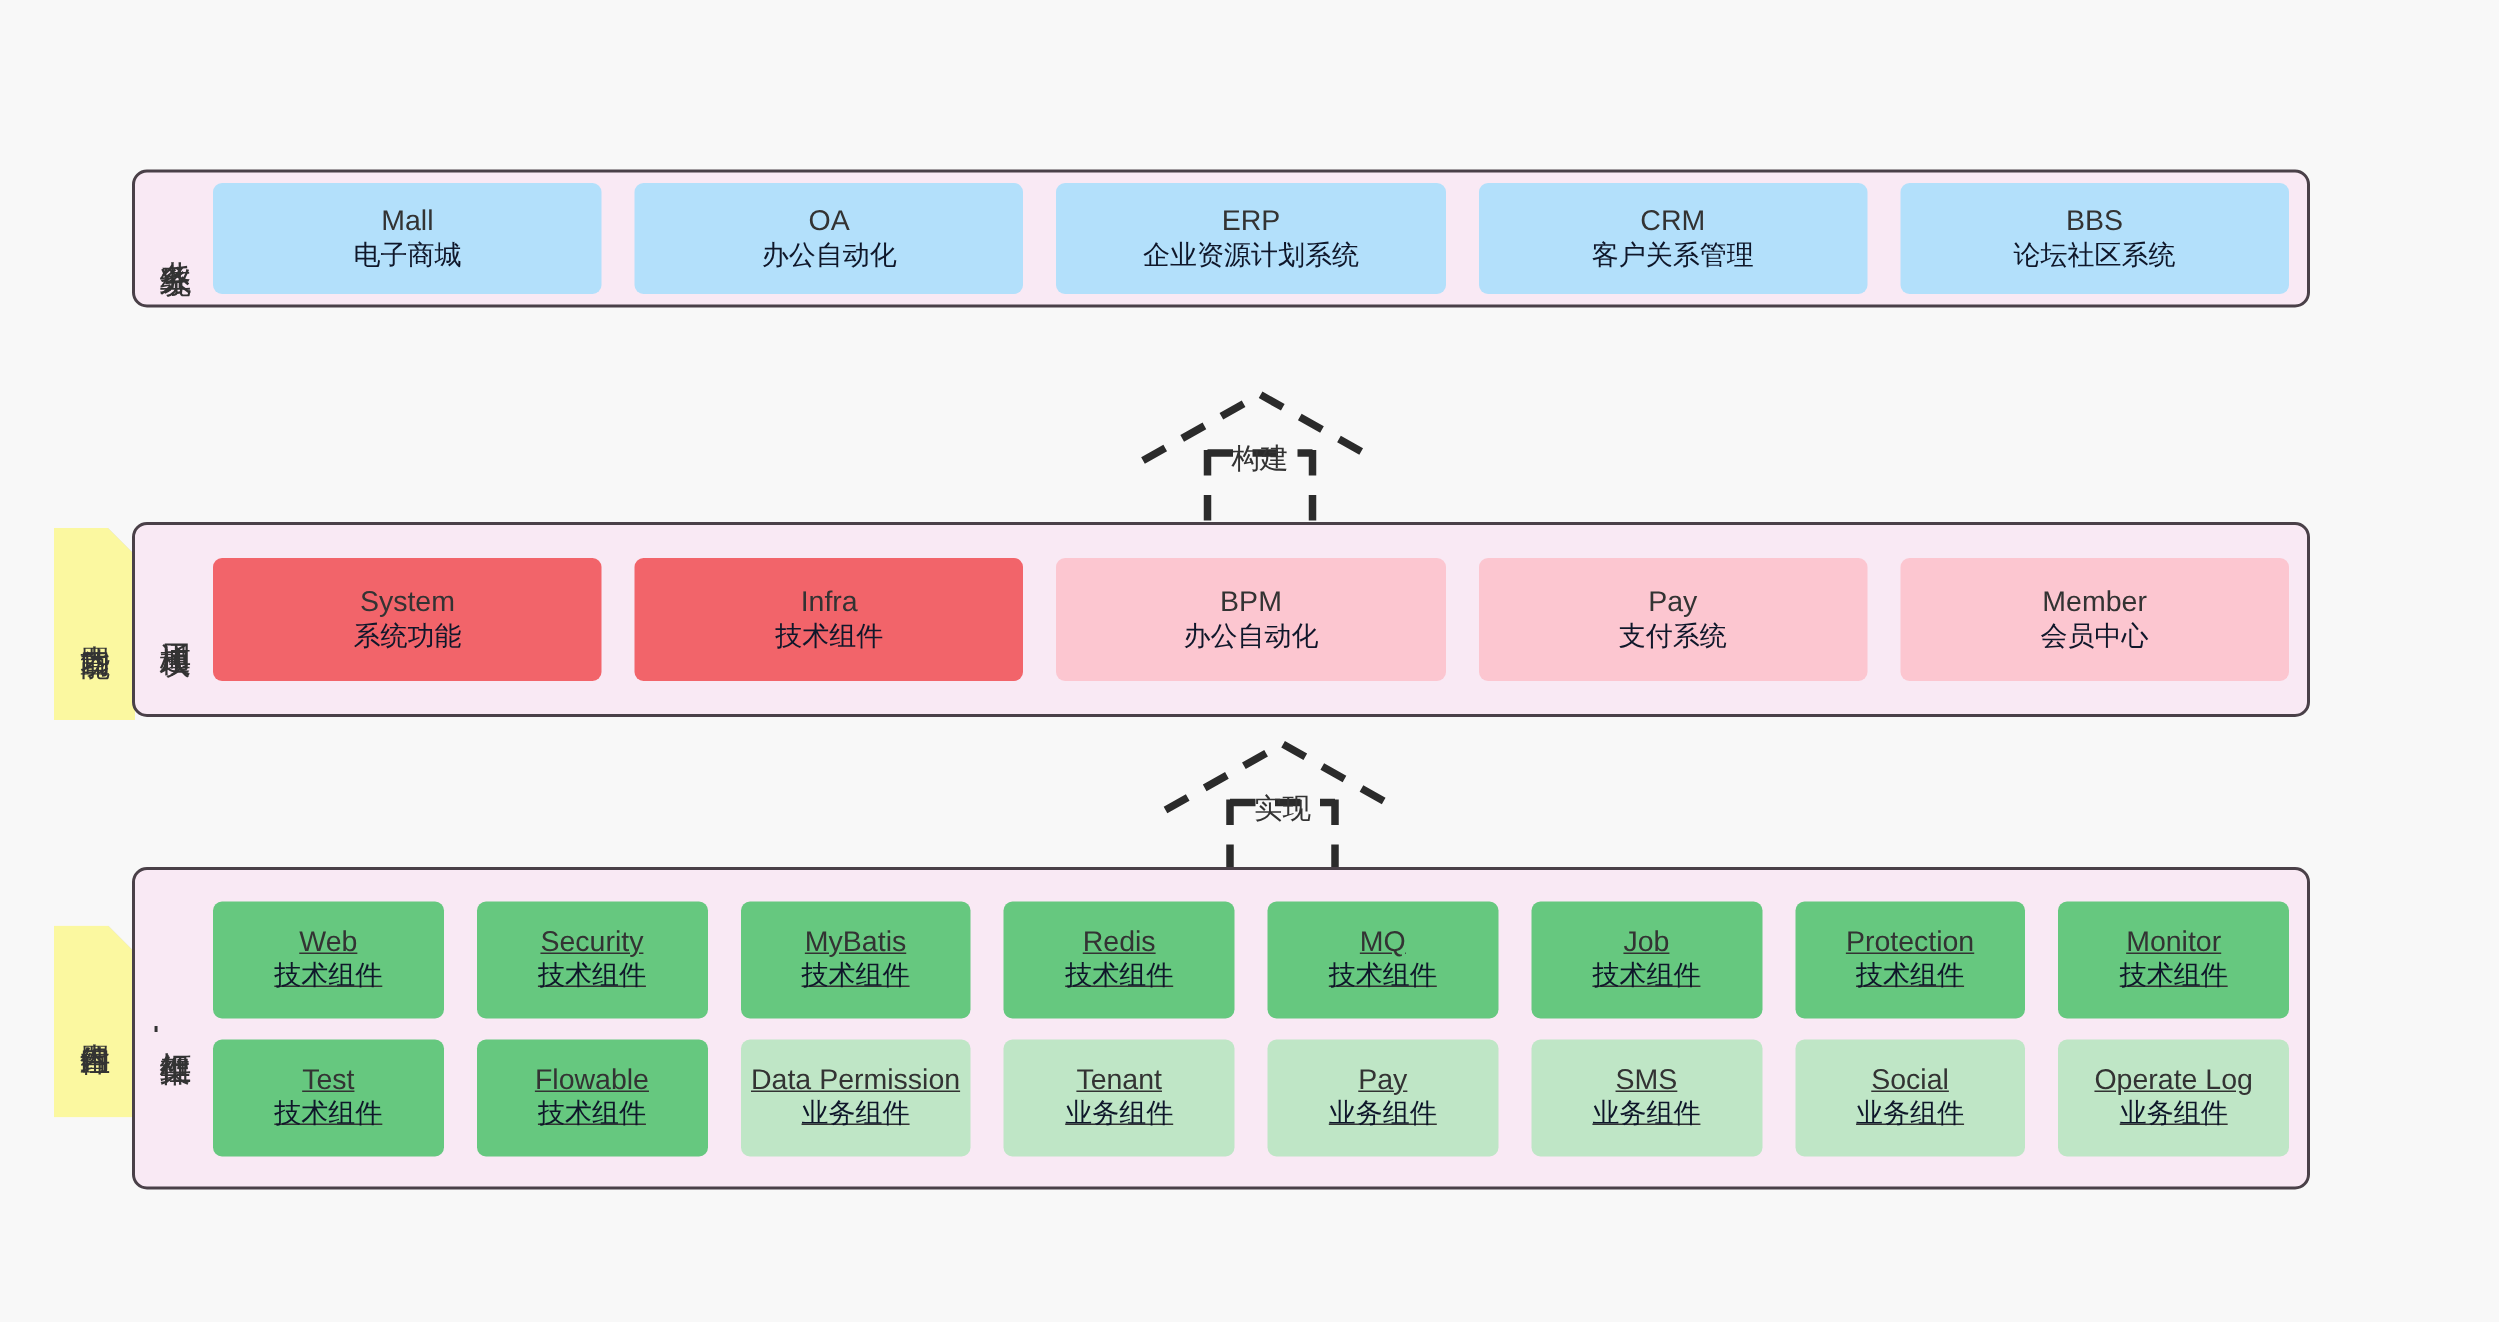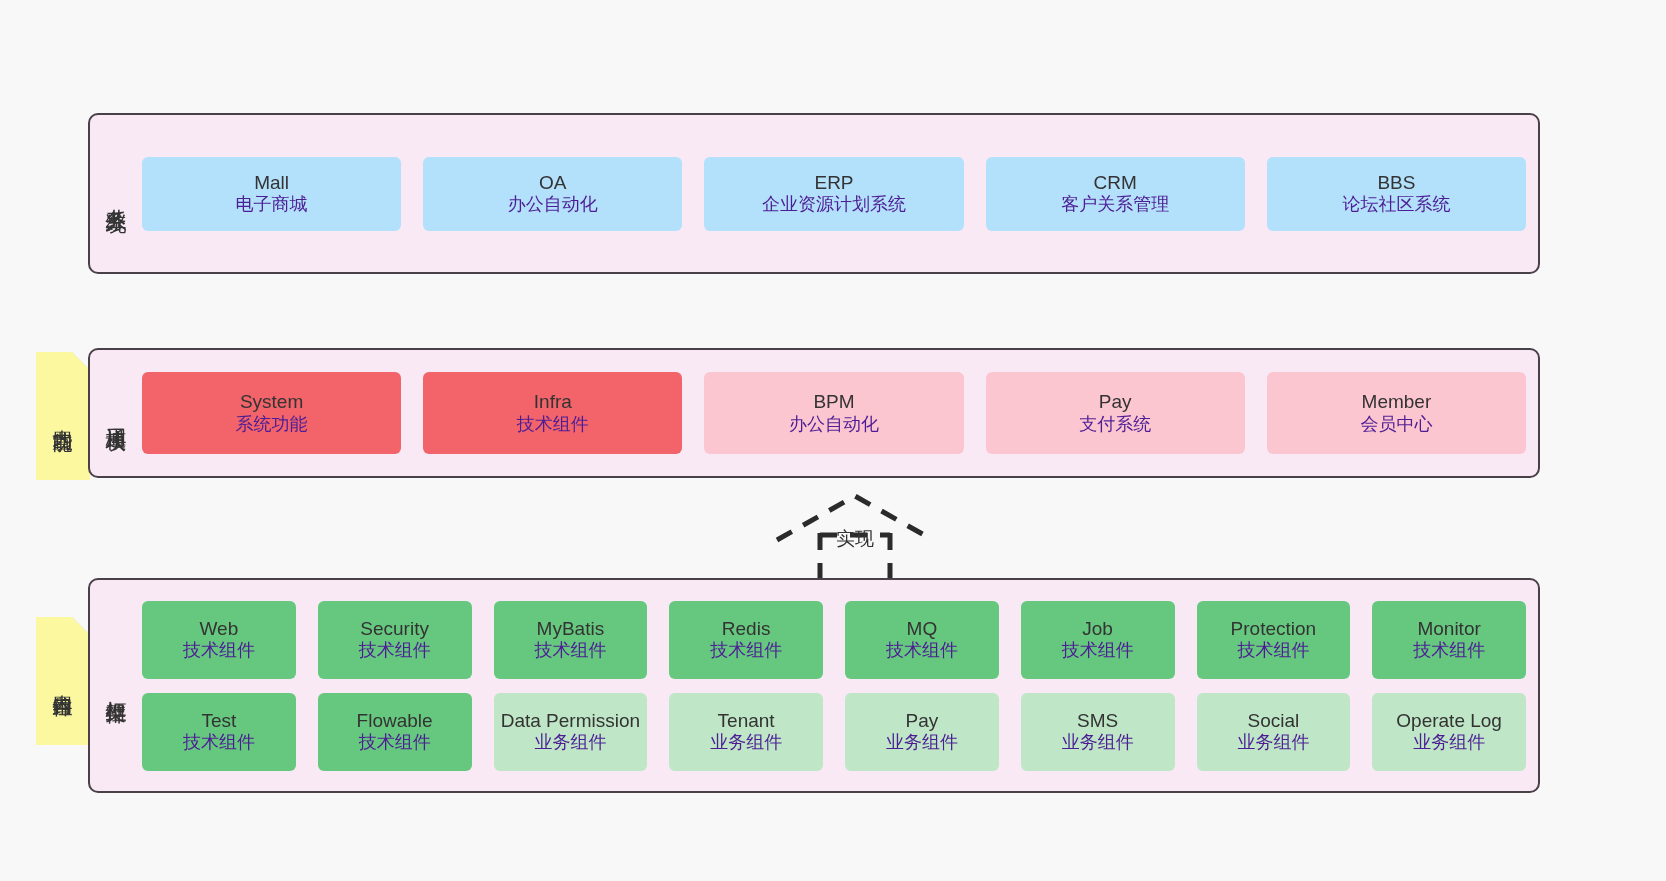--- a/index.html
+++ b/index.html
@@ -76,42 +76,42 @@
     box-sizing: border-box;
     padding: 6px 4px;
     line-height: 1.22;
   }
   .card .c-name {
     font-size: 19px;
     color: #333333;
   }
   .card .c-sub {
     font-size: 18px;
-    color: #4c1d95;
+    color: #0f172a;
   }
 
   .card.blue       { background: #b3e0fb; }
   .card.red        { background: #f2646a; }
   .card.pink       { background: #fcc6d0; }
   .card.green      { background: #66c87f; }
   .card.lightgreen { background: #bfe6c6; }
 
   
   #layer-business {
-    left: 88px;  top: 113px;  width: 1452px; height: 161px;
+    left: 88px;  top: 113px;  width: 1452px; height: 92px;
   }
   #layer-business .card { height: 74px; }
 
   #layer-common {
     left: 88px;  top: 348px;  width: 1452px; height: 130px;
   }
   #layer-common .card { height: 82px; }
 
   #layer-framework {
-    left: 88px;  top: 578px;  width: 1452px; height: 215px;
+    left: 88px;  top: 578px;  width: 1452px; height: 215px; text-decoration: underline;
   }
   #layer-framework .card { height: 78px; }
 
   
   .note {
     position: absolute;
     width: 54px;
     background: #fbf8a0;
     box-sizing: border-box;
     display: flex;
@@ -185,20 +185,29 @@
           <span class="c-sub">客户关系管理</span>
         </div>
         <div class="card blue">
           <span class="c-name">BBS</span>
           <span class="c-sub">论坛社区系统</span>
         </div>
       </div>
     </div>
   </div>
 
+  <div class="connector" id="connector-build">
+    <svg width="180" height="100" viewBox="0 0 180 100">
+      <path d="M 12 52 L 90 8 L 168 52" fill="none" stroke="#2b2b2b" stroke-width="5" stroke-dasharray="17 13" stroke-linecap="butt"></path>
+      <path d="M 55 45 L 55 100" fill="none" stroke="#2b2b2b" stroke-width="5" stroke-dasharray="17 13"></path>
+      <path d="M 125 45 L 125 100" fill="none" stroke="#2b2b2b" stroke-width="5" stroke-dasharray="17 13"></path>
+      <path d="M 55 47 L 125 47" fill="none" stroke="#2b2b2b" stroke-width="5" stroke-dasharray="17 13"></path>
+    </svg>
+    <div class="conn-label">构建</div>
+  </div>
 
   <div class="note" id="note-functions">内置功能</div>
 
   <div class="layer" id="layer-common">
     <div class="layer-title">通用模块</div>
     <div class="layer-body">
       <div class="row">
         <div class="card red">
           <span class="c-name">System</span>
           <span class="c-sub">系统功能</span>

